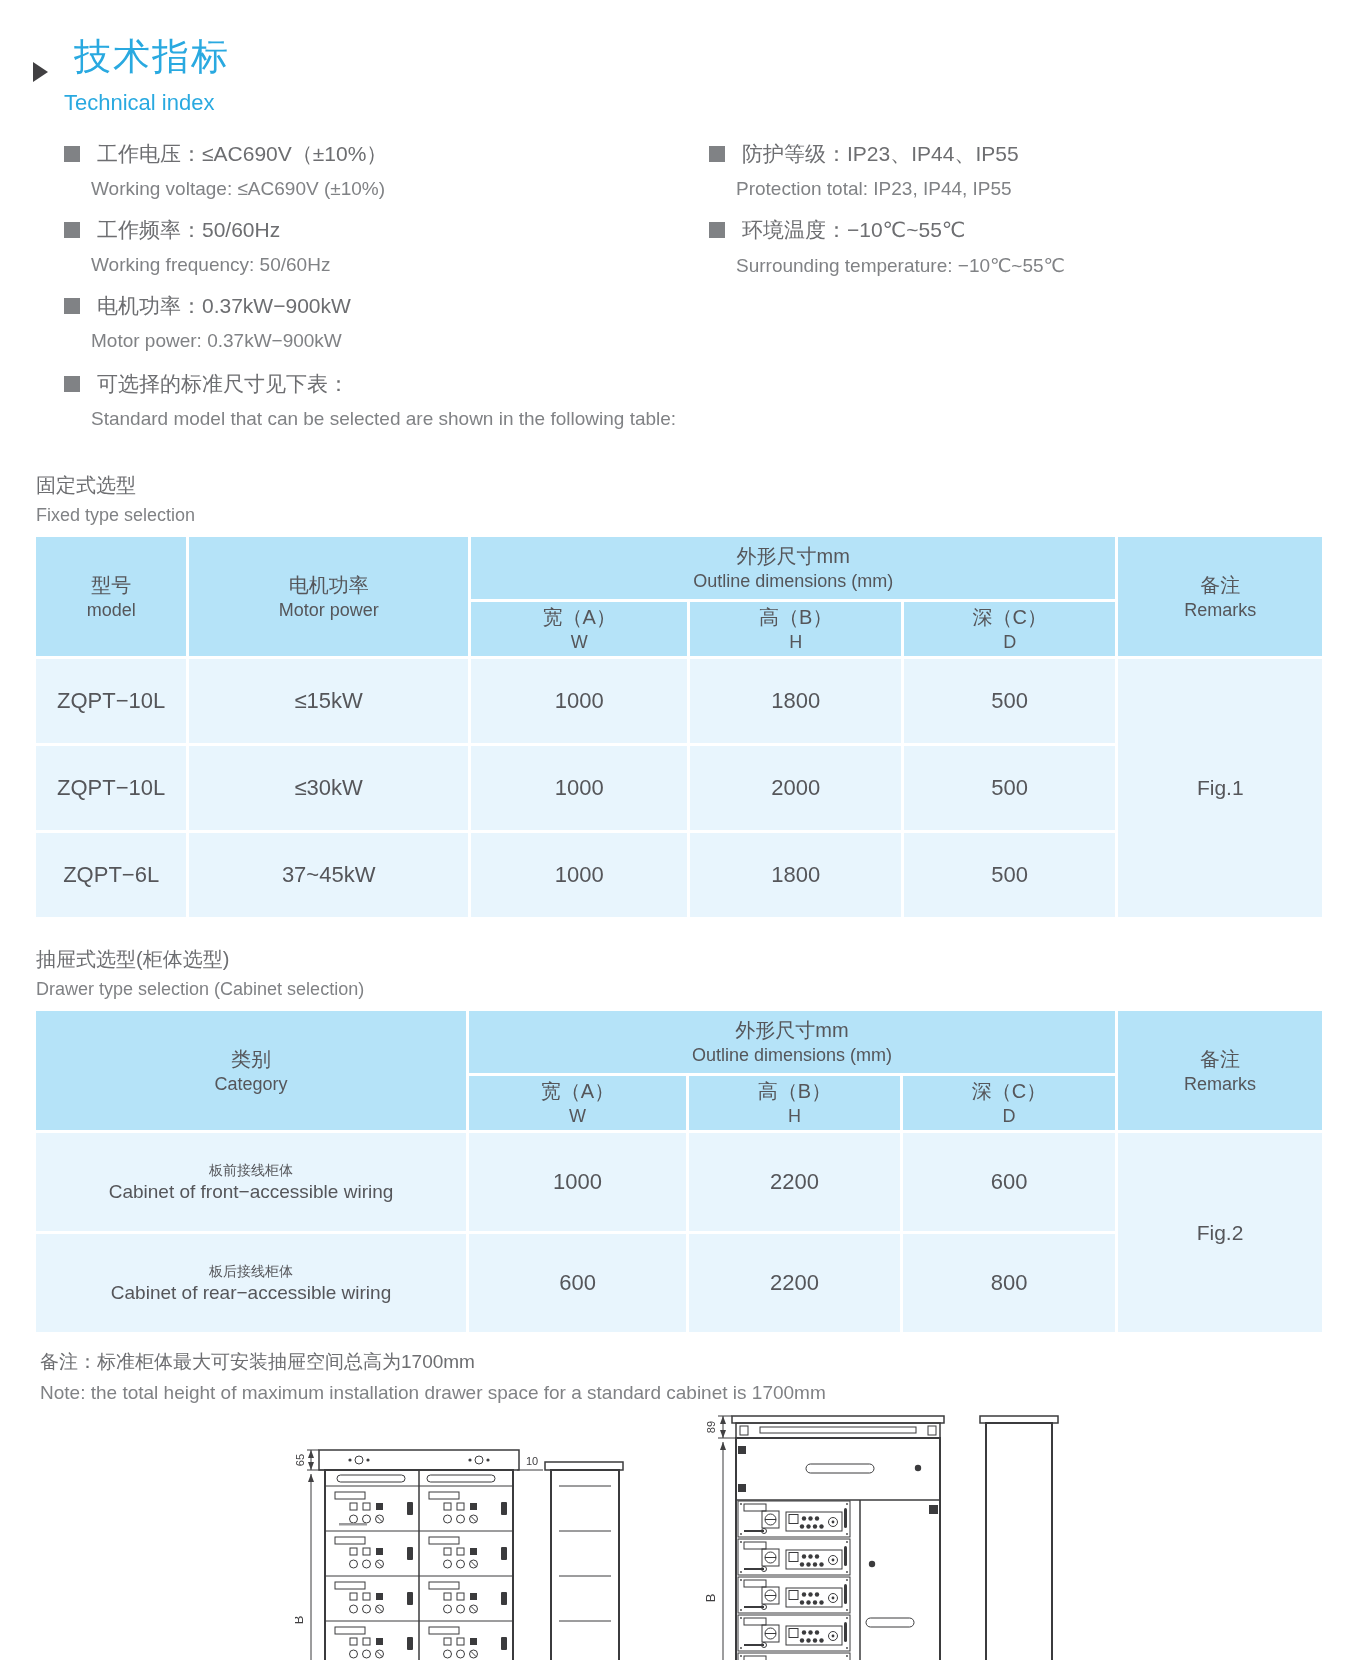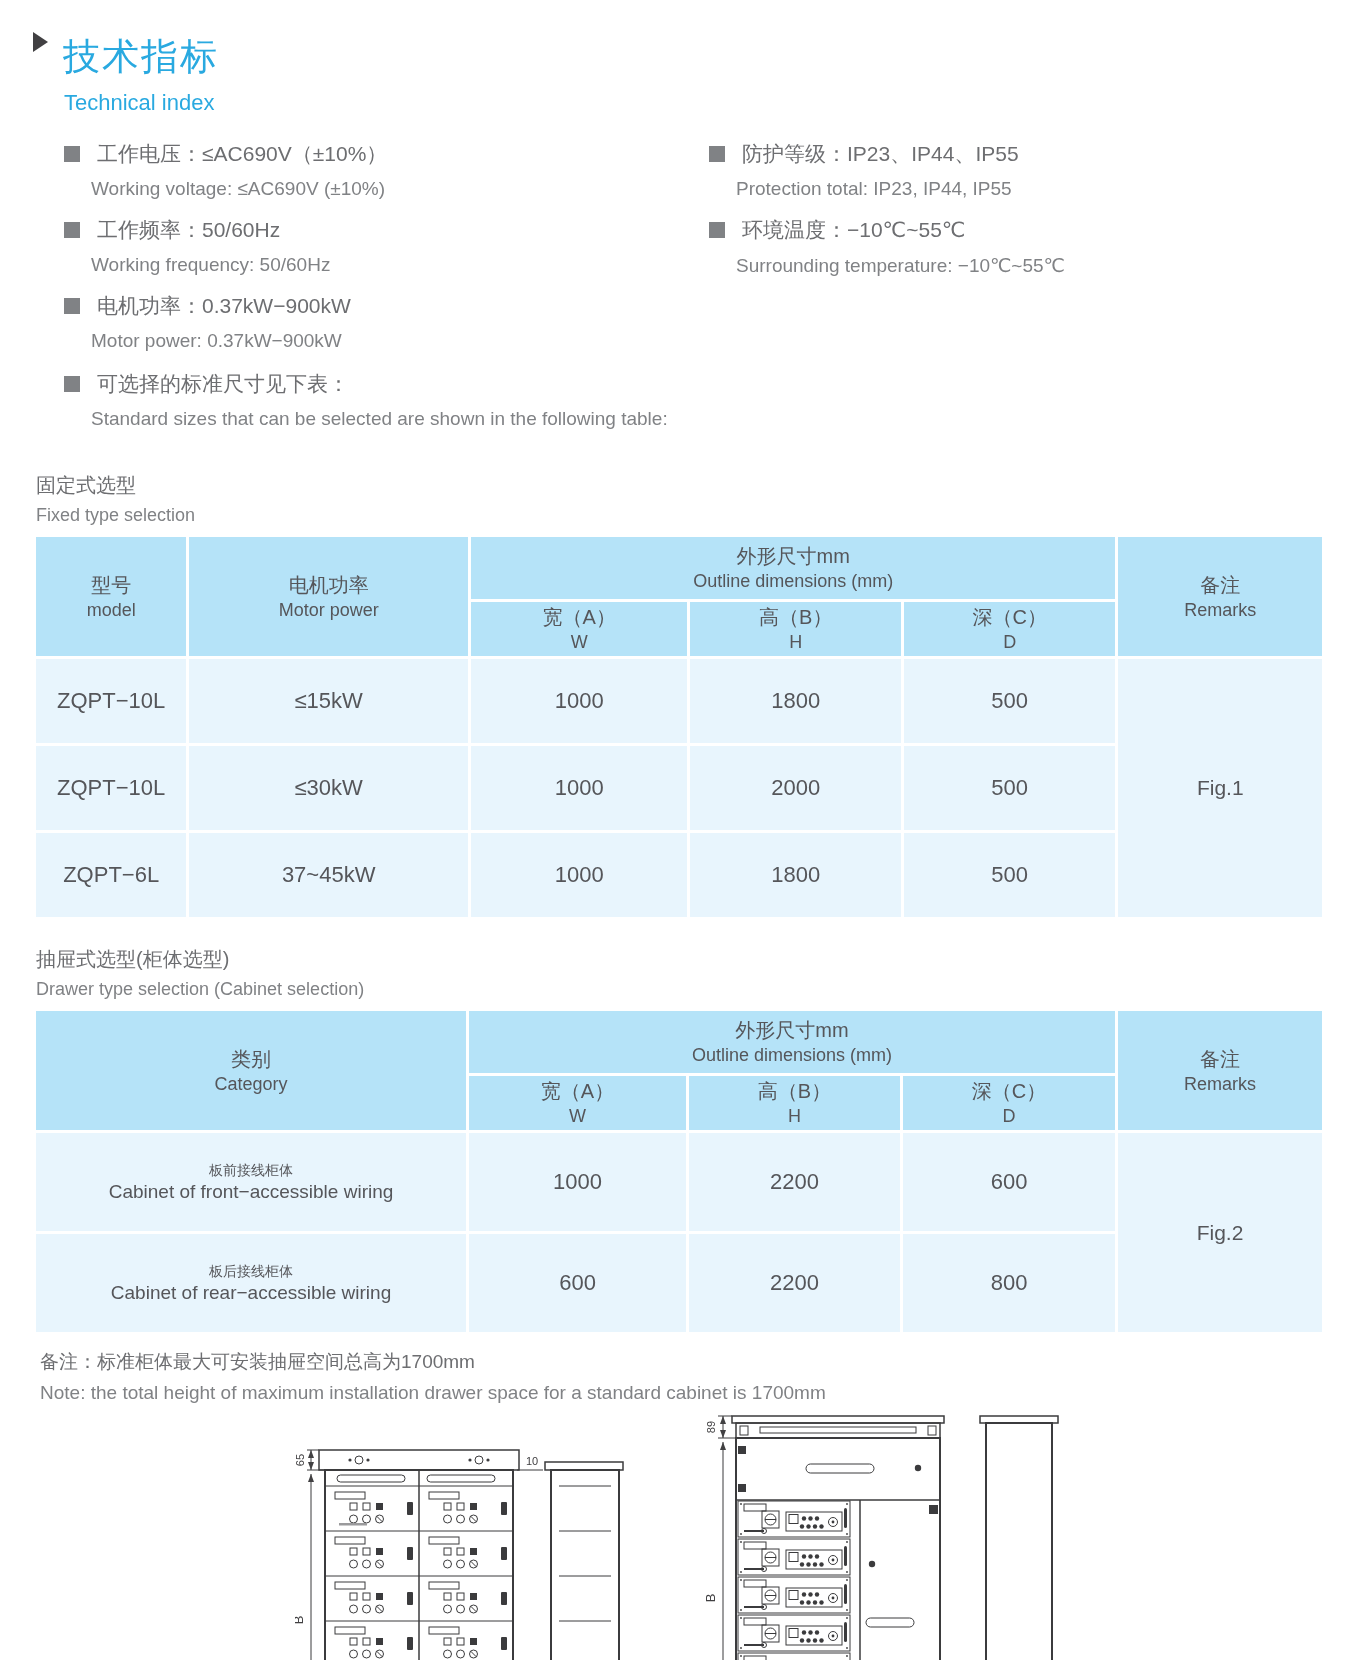--- a/index.html
+++ b/index.html
@@ -2,21 +2,21 @@
 <html><head>
 <meta charset="utf-8">
 <style>
   html,body{margin:0;padding:0;background:#fff;}
   .page{
     position:relative;width:1357px;height:1660px;background:#fff;overflow:hidden;
     font-family:"Liberation Sans","DejaVu Sans",sans-serif;color:#6d6e71;
   }
   
   .hdr{margin:32px 0 0 33px;}
-  .title-row{display:flex;align-items:flex-start;gap:15px;}
+  .title-row{display:flex;align-items:flex-end;gap:26px;}
   .tri{width:0;height:0;border-left:15px solid #414042;border-top:10px solid transparent;border-bottom:10px solid transparent;}
   .title-zh{font-size:37px;color:#29a9e0;letter-spacing:2px;}
   .title-en{margin:8px 0 0 31px;font-size:22px;color:#29a9e0;}
   
   .specs{display:grid;grid-template-columns:645px 1fr;margin:24px 0 0 64px;}
   .spec{margin-bottom:10px;}
   .spec-zh{display:flex;align-items:center;gap:17px;font-size:21px;color:#6d6e71;}
   .bullet{width:16px;height:16px;background:#808285;flex:none;}
   .spec-en{margin:10px 0 16px 27px;font-size:19px;color:#808285;}
   .spec-sizes{margin-top:18px;}
@@ -81,21 +81,21 @@
             <span class="bullet"></span>
             <span>电机功率：0.37kW−900kW</span>
           </div>
         <div class="spec-en">Motor power: 0.37kW−900kW</div>
       </div>
       <div class="spec spec-sizes">
         <div class="spec-zh">
             <span class="bullet"></span>
             <span>可选择的标准尺寸见下表：</span>
           </div>
-        <div class="spec-en">Standard sizes that can be selected are shown in the following table:</div>
+        <div class="spec-en">Standard model that can be selected are shown in the following table:</div>
       </div>
     </div>
     <div class="spec-col">
       <div class="spec">
         <div class="spec-zh">
             <span class="bullet"></span>
             <span>防护等级：IP23、IP44、IP55</span>
           </div>
         <div class="spec-en">Protection total: IP23, IP44, IP55</div>
       </div>

